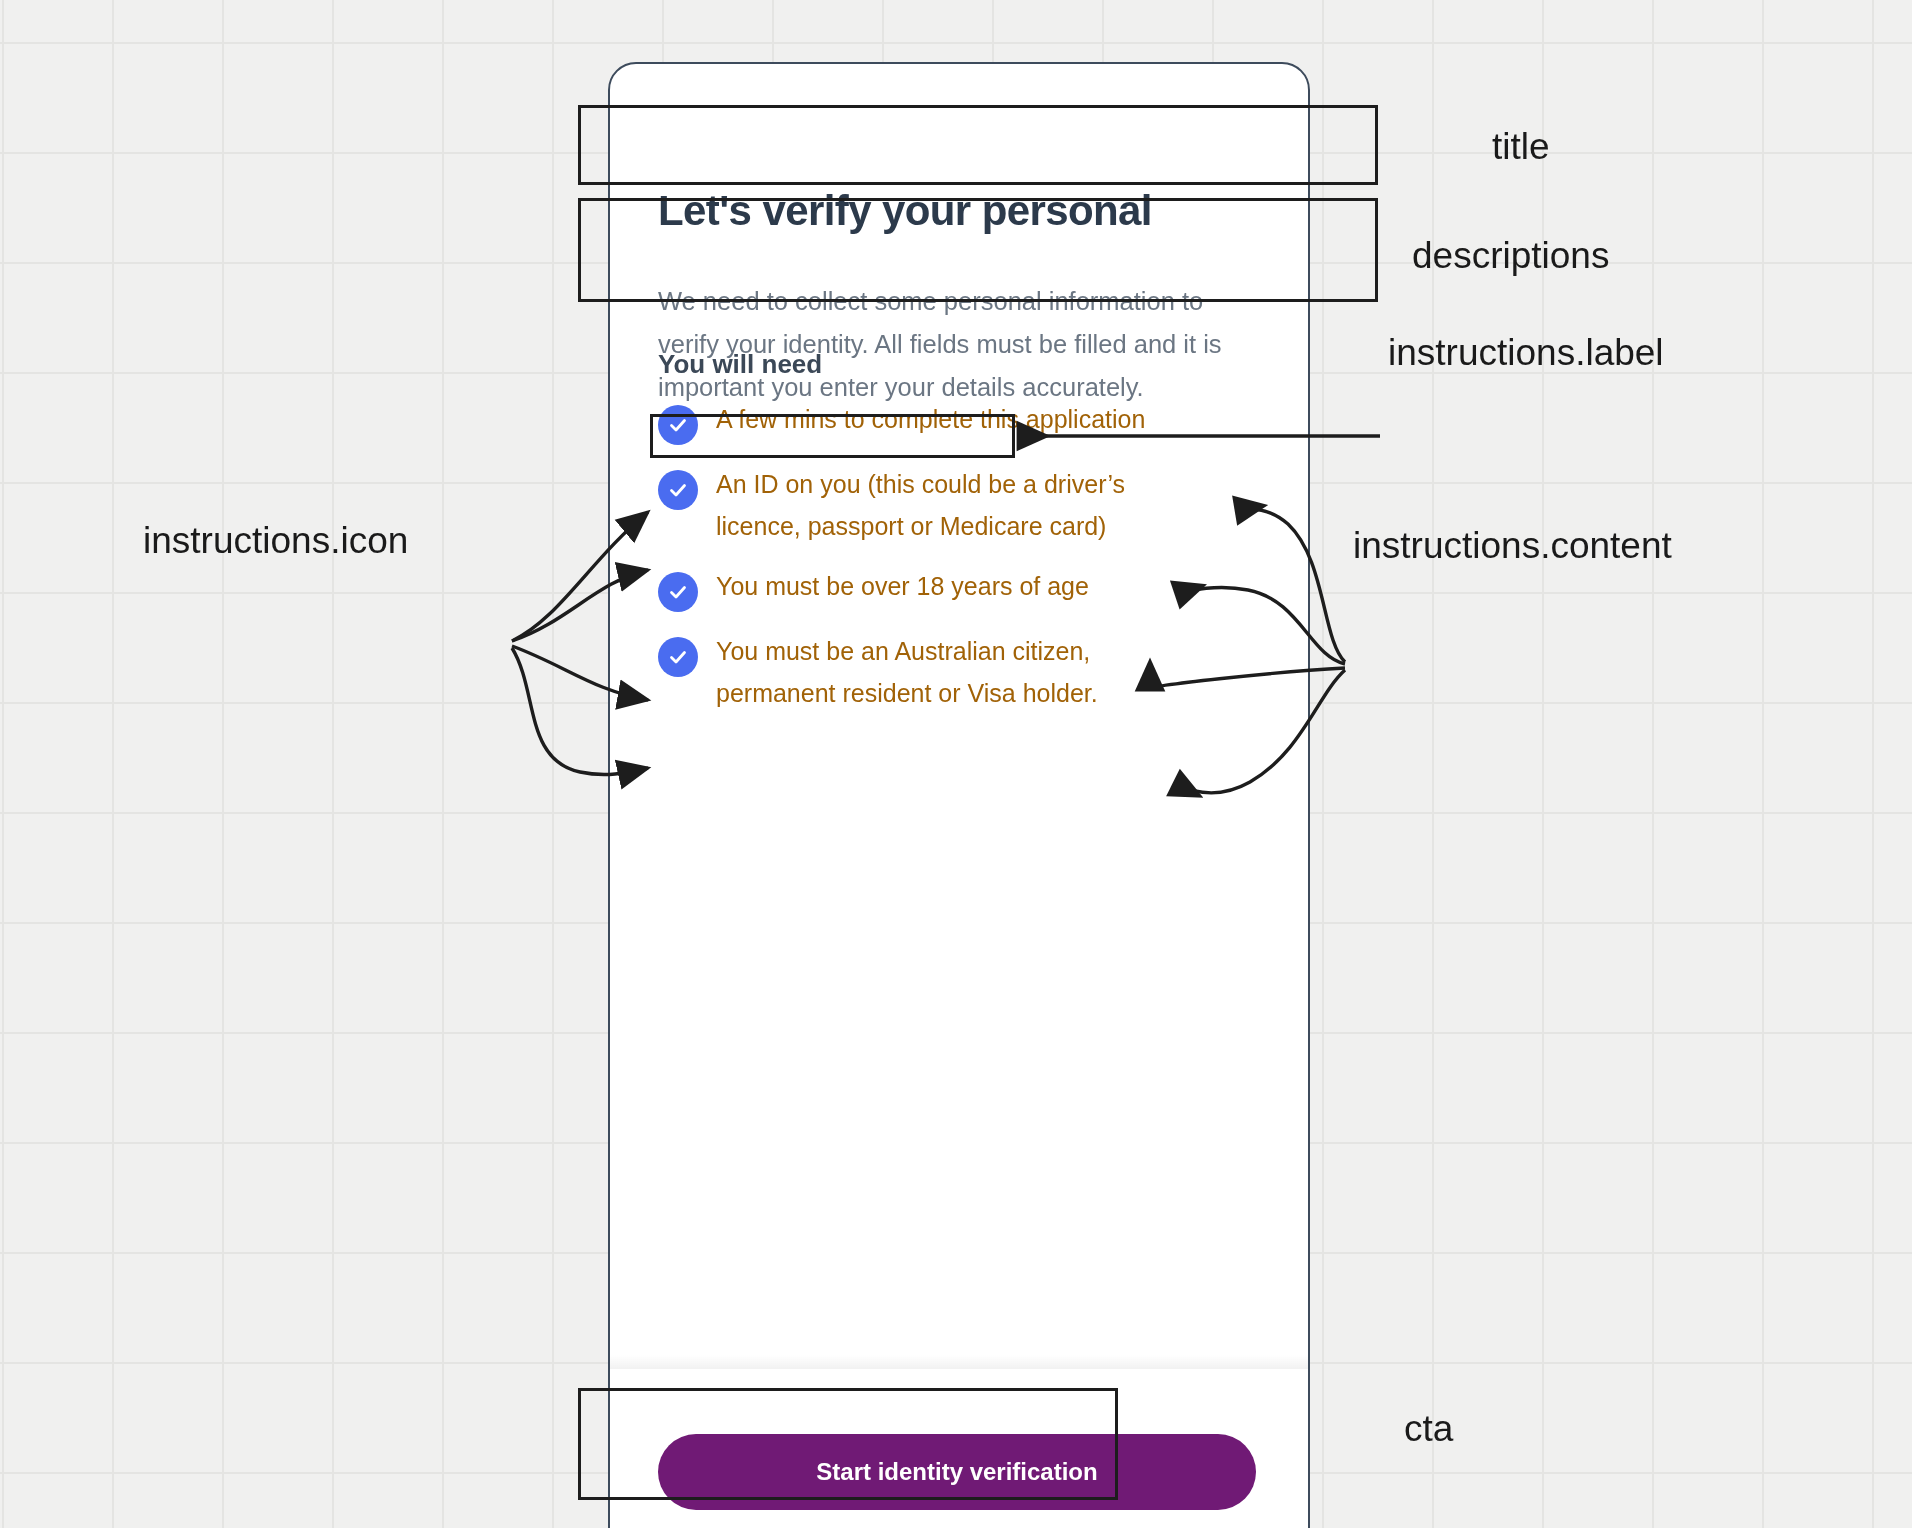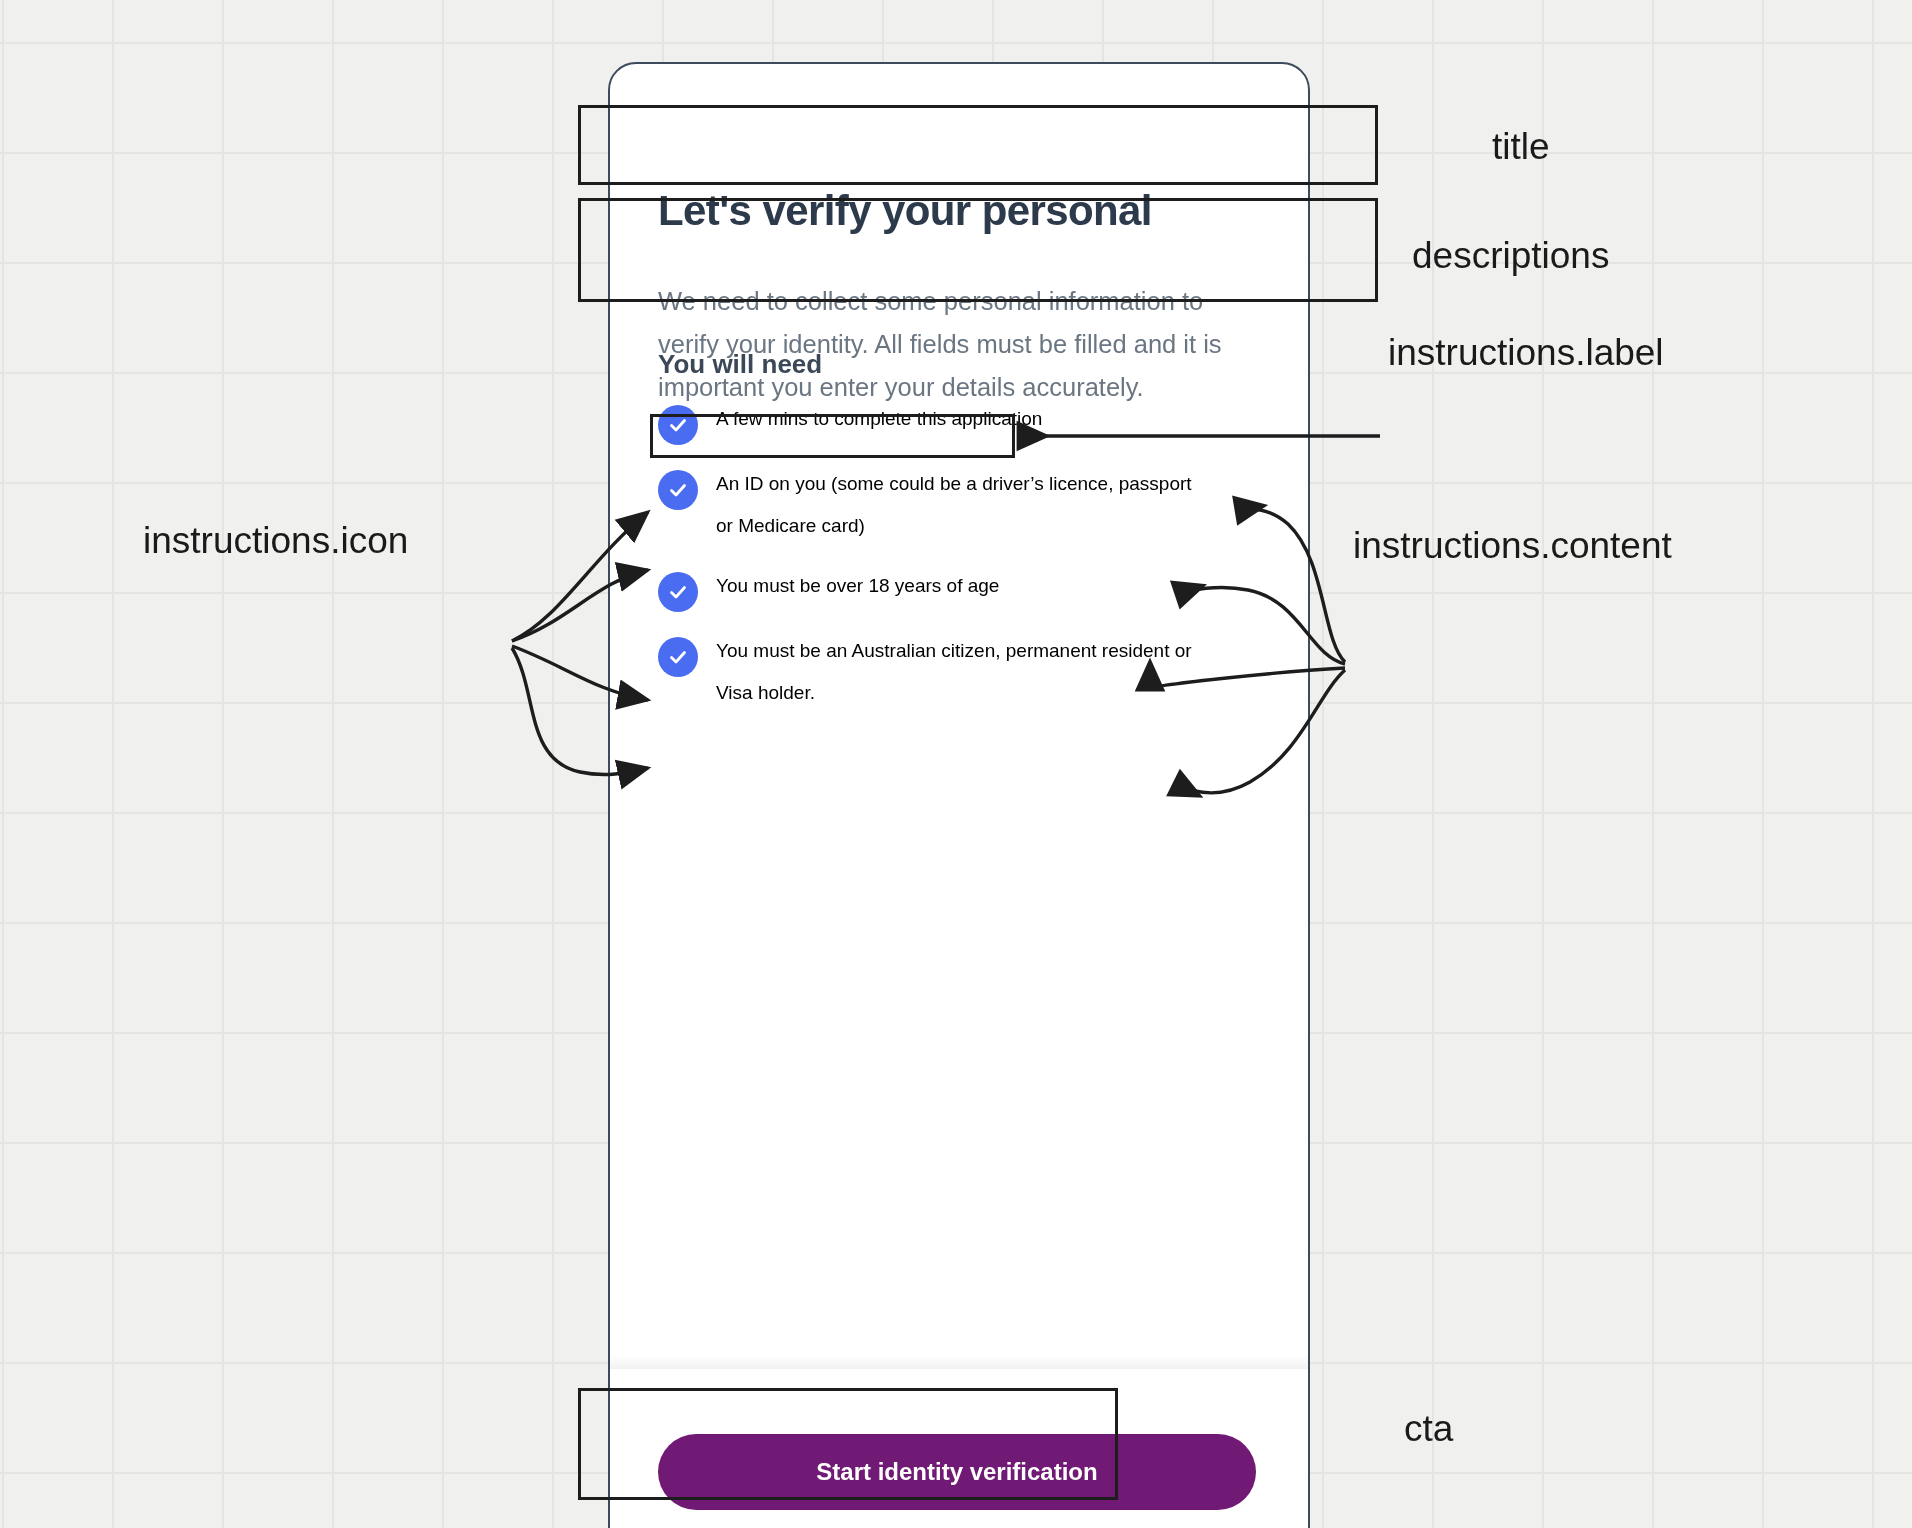--- a/index.html
+++ b/index.html
@@ -96,23 +96,23 @@
     border-radius: 50%;
     background: #4a6cf0;
     margin-right: 18px;
     margin-top: 1px;
     display: flex;
     align-items: center;
     justify-content: center;
   }
   .instruction-icon svg { display: block; }
   .instruction-text {
-    font-size: 19px;
+    font-size: 25px;
     line-height: 42px;
-    color: #000000;
+    color: #a16207;
     max-width: 480px;
     margin-top: -6px;
   }
 
   #footer-divider {
     position: absolute;
     left: 0;
     right: 0;
     top: 1291px;
     height: 14px;
@@ -189,21 +189,21 @@
         </span>
         <span class="instruction-text">A few mins to complete this application</span>
       </div>
 
       <div class="instruction-row">
         <span class="instruction-icon">
           <svg width="22" height="22" viewBox="0 0 22 22" aria-hidden="true">
             <path d="M4.5 11.5 L9 16 L17.5 6.5" fill="none" stroke="#ffffff" stroke-width="2.8" stroke-linecap="round" stroke-linejoin="round"></path>
           </svg>
         </span>
-        <span class="instruction-text">An ID on you (some could be a driver’s licence, passport or Medicare card)</span>
+        <span class="instruction-text">An ID on you (this could be a driver’s licence, passport or Medicare card)</span>
       </div>
 
       <div class="instruction-row">
         <span class="instruction-icon">
           <svg width="22" height="22" viewBox="0 0 22 22" aria-hidden="true">
             <path d="M4.5 11.5 L9 16 L17.5 6.5" fill="none" stroke="#ffffff" stroke-width="2.8" stroke-linecap="round" stroke-linejoin="round"></path>
           </svg>
         </span>
         <span class="instruction-text">You must be over 18 years of age</span>
       </div>

